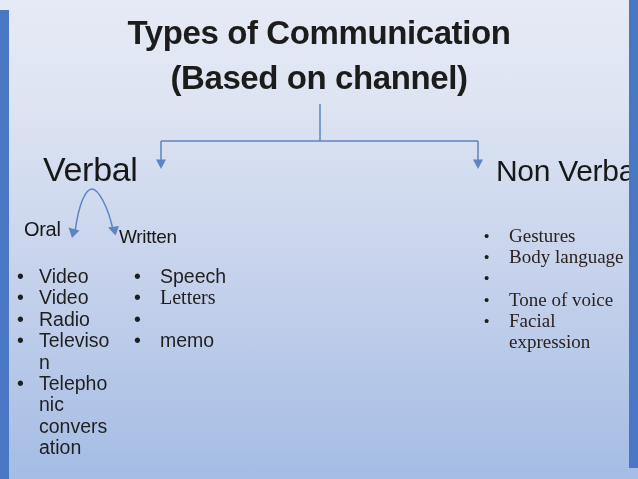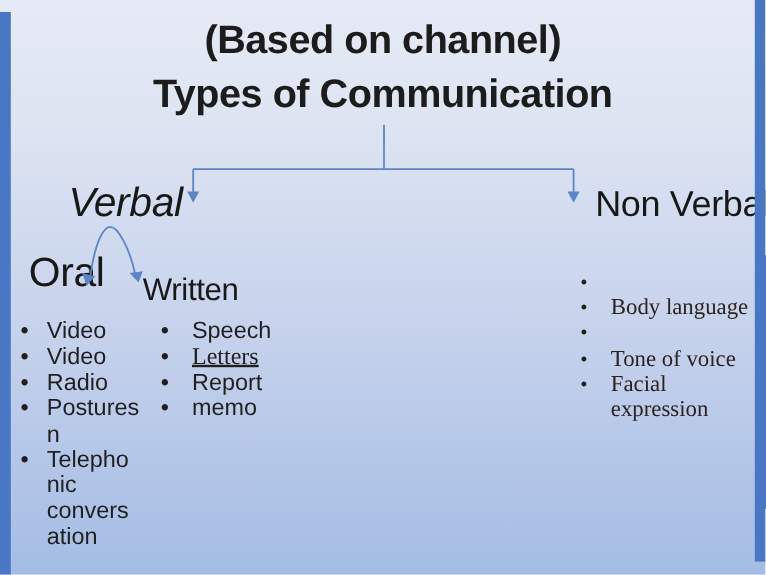--- a/index.html
+++ b/index.html
@@ -9,34 +9,34 @@
     font-family:"Liberation Sans",sans-serif;color:#1f1f1f;
   }
   .bar{position:absolute;width:9px;background:#4a77c4;z-index:5;}
   .bar.left{left:0;top:10px;bottom:0;}
   .bar.right{right:0;top:0;height:468px;}
   .title{
     position:absolute;top:10px;left:0;width:100%;text-align:center;
     font-size:33px;line-height:45px;font-weight:700;color:#1c1c1c;letter-spacing:-0.4px;
   }
   .label{position:absolute;white-space:nowrap;color:#181818;letter-spacing:-0.3px;}
-  .label.verbal{left:57px;top:150px;font-size:34px;font-style:italic;}
+  .label.verbal{left:43px;top:150px;font-size:34px;}
   .label.nonverbal{left:496px;top:154px;font-size:30px;}
-  .label.oral{left:24px;top:208px;font-size:34px;}
-  .label.written{left:119px;top:226px;font-size:26px;}
+  .label.oral{left:24px;top:218px;font-size:20px;}
+  .label.written{left:119px;top:226px;font-size:19px;}
   svg.connectors{position:absolute;left:0;top:0;z-index:2;}
   .list{position:absolute;list-style:none;margin:0;padding:0;z-index:3;}
   .list li{display:flex;align-items:flex-start;}
   .list .bullet{flex:0 0 auto;}
   .txt{white-space:pre-line;}
   .list.oral-list{left:14px;top:266px;width:118px;font-size:19.5px;line-height:21.4px;}
   .list.oral-list .bullet{width:22px;padding-left:3px;}
   .list.written-list{left:131px;top:266px;font-size:19.5px;line-height:21.4px;}
   .list.written-list .bullet{width:26px;padding-left:3px;}
-  li.serif .txt{font-family:"Liberation Serif",serif;font-size:20px;text-decoration:underline;}
+  li.serif .txt{font-family:"Liberation Serif",serif;font-size:20px;}
   .list.nv-list{
     left:480px;top:225px;font-family:"Liberation Serif",serif;
     font-size:19px;line-height:21.2px;color:#2b2220;
   }
   .list.nv-list .bullet{
     width:25px;padding-left:4px;font-family:"Liberation Sans",sans-serif;
     font-size:15px;line-height:21.2px;color:#1f1f1f;
   }
 </style>
 </head>
@@ -54,22 +54,22 @@
     </g>
     <g fill="#5d84c4" stroke="none">
       <path d="M161,169 L156,159.5 L166,159.5 Z"></path>
       <path d="M478,169 L473,159.5 L483,159.5 Z"></path>
       <path d="M72,238 L68.5,227.5 L79.5,230.5 Z"></path>
       <path d="M115.5,235.5 L108,227.5 L119,226 Z"></path>
     </g>
   </svg>
 
   <div class="title">
+    <div>Types of Communication</div>
     <div>(Based on channel)</div>
-    <div>Types of Communication</div>
   </div>
 
   <div class="label verbal">Verbal</div>
   <div class="label nonverbal">Non Verbal</div>
   <div class="label oral">Oral</div>
   <div class="label written">Written</div>
 
   <ul class="list oral-list">
       <li>
       <span class="bullet">•</span>
@@ -78,21 +78,21 @@
       <li>
       <span class="bullet">•</span>
       <span class="txt">Video</span>
     </li>
       <li>
       <span class="bullet">•</span>
       <span class="txt">Radio</span>
     </li>
       <li>
       <span class="bullet">•</span>
-      <span class="txt">Postures
+      <span class="txt">Televiso
 n</span>
     </li>
       <li>
       <span class="bullet">•</span>
       <span class="txt">Telepho
 nic
 convers
 ation</span>
     </li>
     </ul>
@@ -101,31 +101,31 @@
       <li>
       <span class="bullet">•</span>
       <span class="txt">Speech</span>
     </li>
       <li class="serif">
       <span class="bullet">•</span>
       <span class="txt">Letters</span>
     </li>
       <li>
       <span class="bullet">•</span>
-      <span class="txt">Report</span>
     </li>
       <li>
       <span class="bullet">•</span>
       <span class="txt">memo</span>
     </li>
     </ul>
 
   <ul class="list nv-list">
       <li>
       <span class="bullet">•</span>
+      <span class="txt">Gestures</span>
     </li>
       <li>
       <span class="bullet">•</span>
       <span class="txt">Body language</span>
     </li>
       <li>
       <span class="bullet">•</span>
     </li>
       <li>
       <span class="bullet">•</span>

